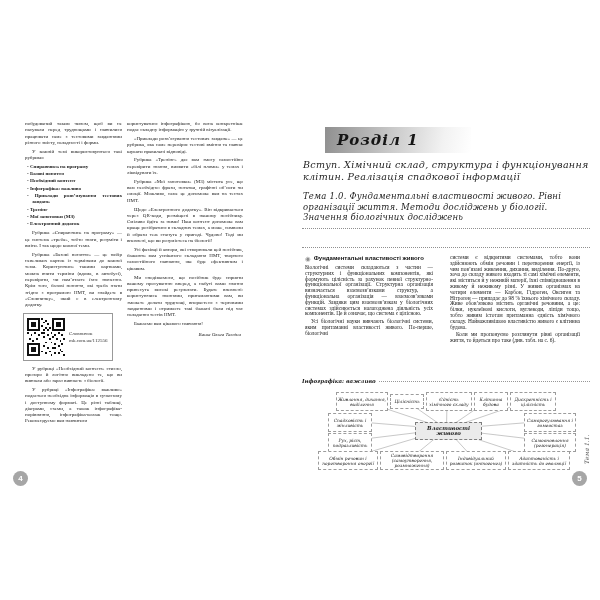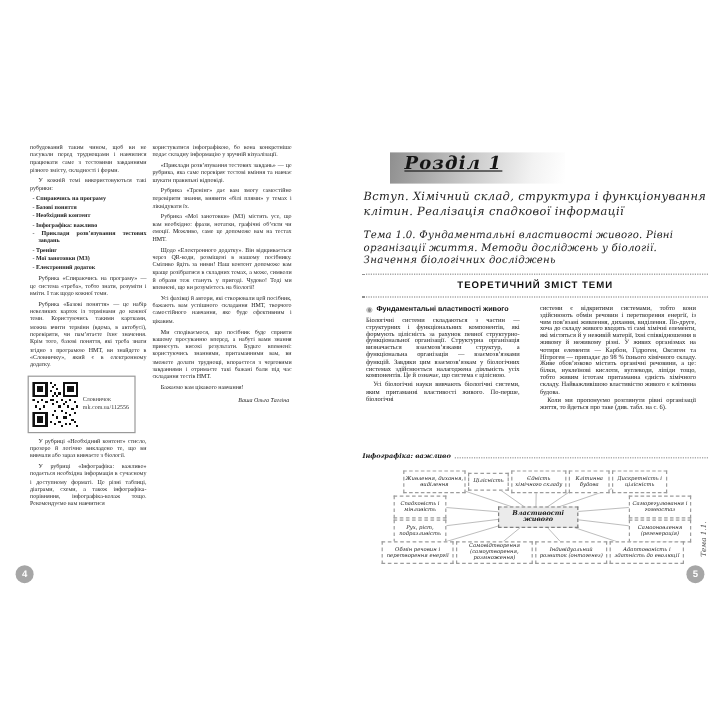--- a/index.html
+++ b/index.html
@@ -20,21 +20,21 @@
   .rubric-list li::before{content:"- ";font-weight:normal;}
   .qr-block{display:flex;align-items:center;gap:4px;border:0.8px solid #999;
             padding:4px 3px;margin:4px 0 5px -2px;width:82px;}
   .qr-svg{width:38px;height:38px;flex:0 0 auto;}
   .qr-caption{font-size:5px;line-height:7px;color:#333;}
   .signature{text-align:right;font-style:italic;margin-top:5px;padding-right:2px;}
 
   
   .badge{position:absolute;left:25px;top:22px;width:146px;height:26px;
          background:linear-gradient(100deg,#8f8f8f 0%,#c9c9c9 45%,#f2f2f2 80%,#ffffff 100%);
-         display:flex;text-decoration:underline;}
+         display:flex;align-items:center;}
   .badge span{font-family:"DejaVu Serif",serif;font-style:italic;font-weight:bold;
               font-size:15px;color:#151515;padding-left:12px;letter-spacing:1px;}
   .hand{font-family:"DejaVu Serif",serif;font-style:italic;color:#242424;}
   .subtitle{position:absolute;left:3px;top:54px;width:286px;font-size:9.5px;line-height:12px;letter-spacing:0.3px;}
   .topic{position:absolute;left:3px;top:86px;width:286px;font-size:8.5px;line-height:10.5px;letter-spacing:0.2px;}
   .dotrule{position:absolute;left:2px;width:288px;border-top:1.5px dotted #8f8f8f;}
   .theory-heading{position:absolute;left:0;top:128px;width:292px;text-align:center;
         font-family:"Liberation Sans",sans-serif;font-weight:bold;font-size:8px;letter-spacing:0.8px;color:#111;}
 
   
@@ -179,21 +179,20 @@
 </div>
 
 <div class="page" id="page-right">
   <div class="badge">
     <span>Розділ 1</span>
   </div>
   <div class="subtitle hand">Вступ. Хімічний склад, структура і функціонування клітин. Реалізація спадкової інформації</div>
   <div class="topic hand">Тема 1.0. Фундаментальні властивості живого. Рівні організації життя. Методи досліджень у біології. Значення біологічних досліджень</div>
 
   <div class="dotrule" style="top:123px;"></div>
-  <div class="theory-heading">ТЕОРЕТИЧНИЙ ЗМІСТ ТЕМИ</div>
   <div class="dotrule" style="top:142px;"></div>
 
   <div class="rcol" id="rcol1">
     <div class="sec-head">
       <span class="sec-bullet">◉</span>
       <span class="sec-title">Фундаментальні властивості живого</span>
     </div>
     <p class="noindent">Біологічні системи складаються з частин — структурних і функціональних компонентів, які формують цілісність за рахунок певної структурно-функціональної організації. Структурна організація визначається взаємозв’язками структур, а функціональна організація — взаємозв’язками функцій. Завдяки цим взаємозв’язкам у біологічних системах здійснюється налагоджена діяльність усіх компонентів. Це й означає, що система є цілісною.</p>
     <p>Усі біологічні науки вивчають біологічні системи, яким притаманні властивості живого. По-перше, біологічні</p>
   </div>

